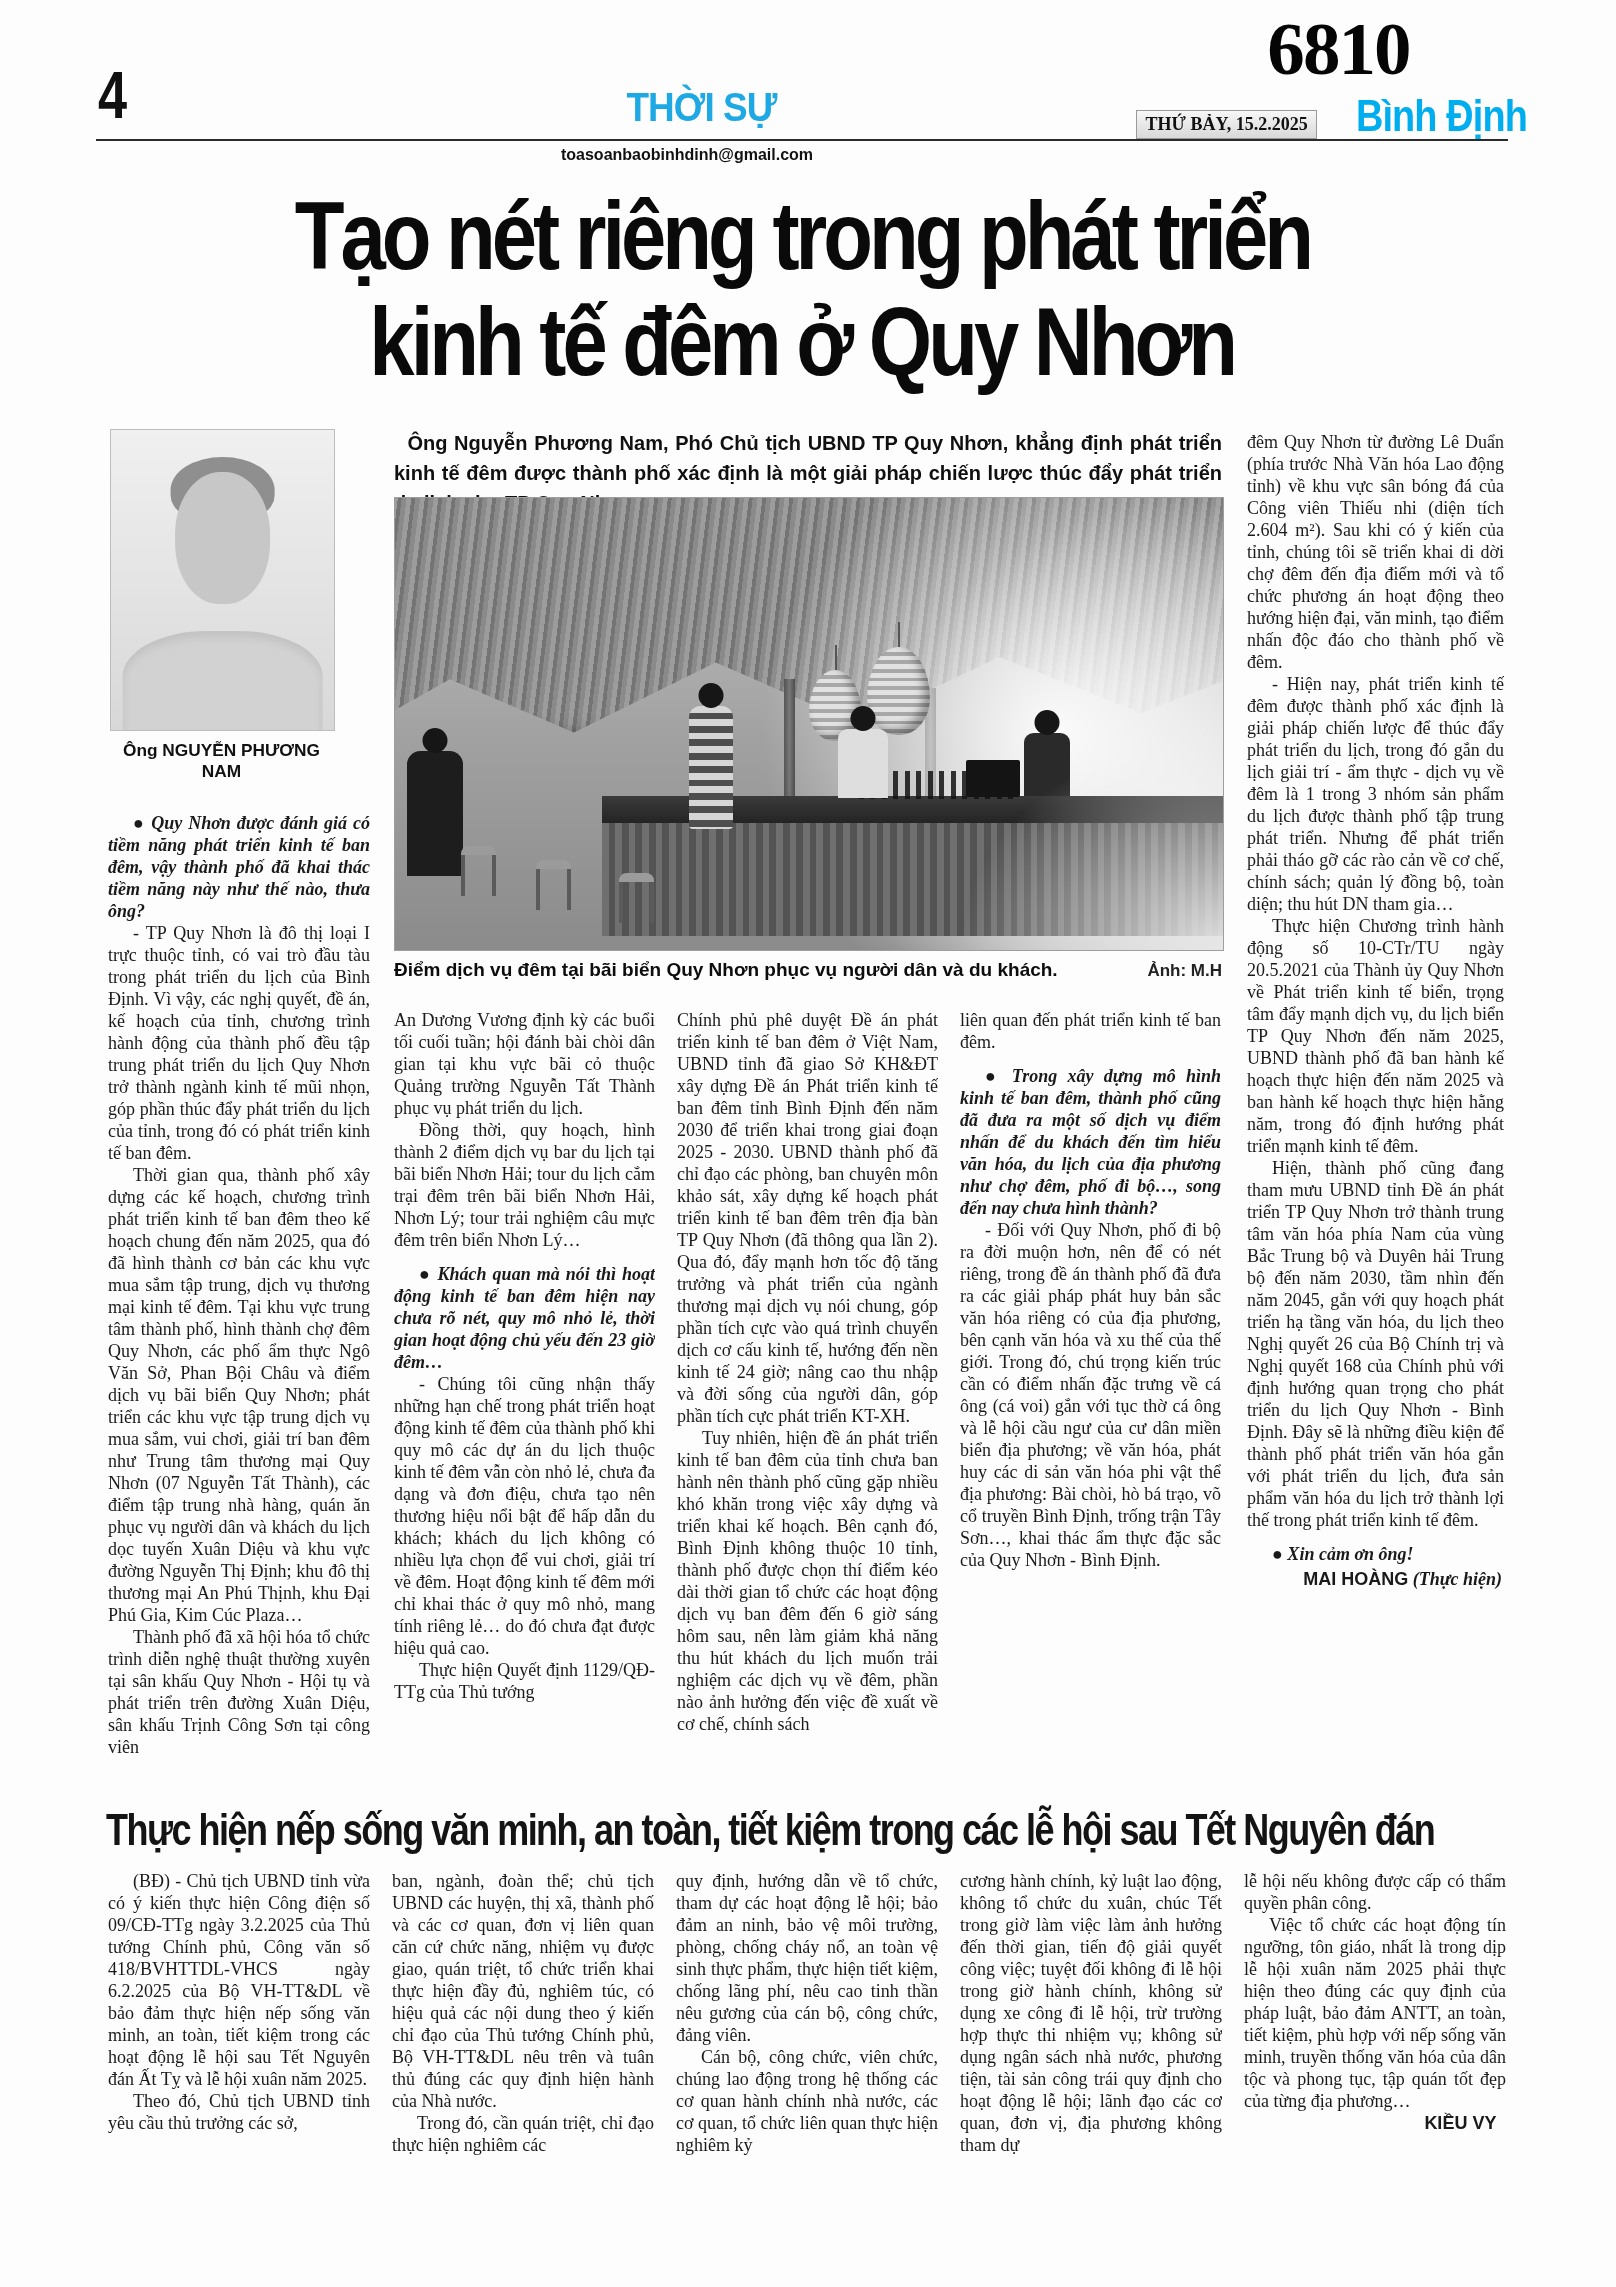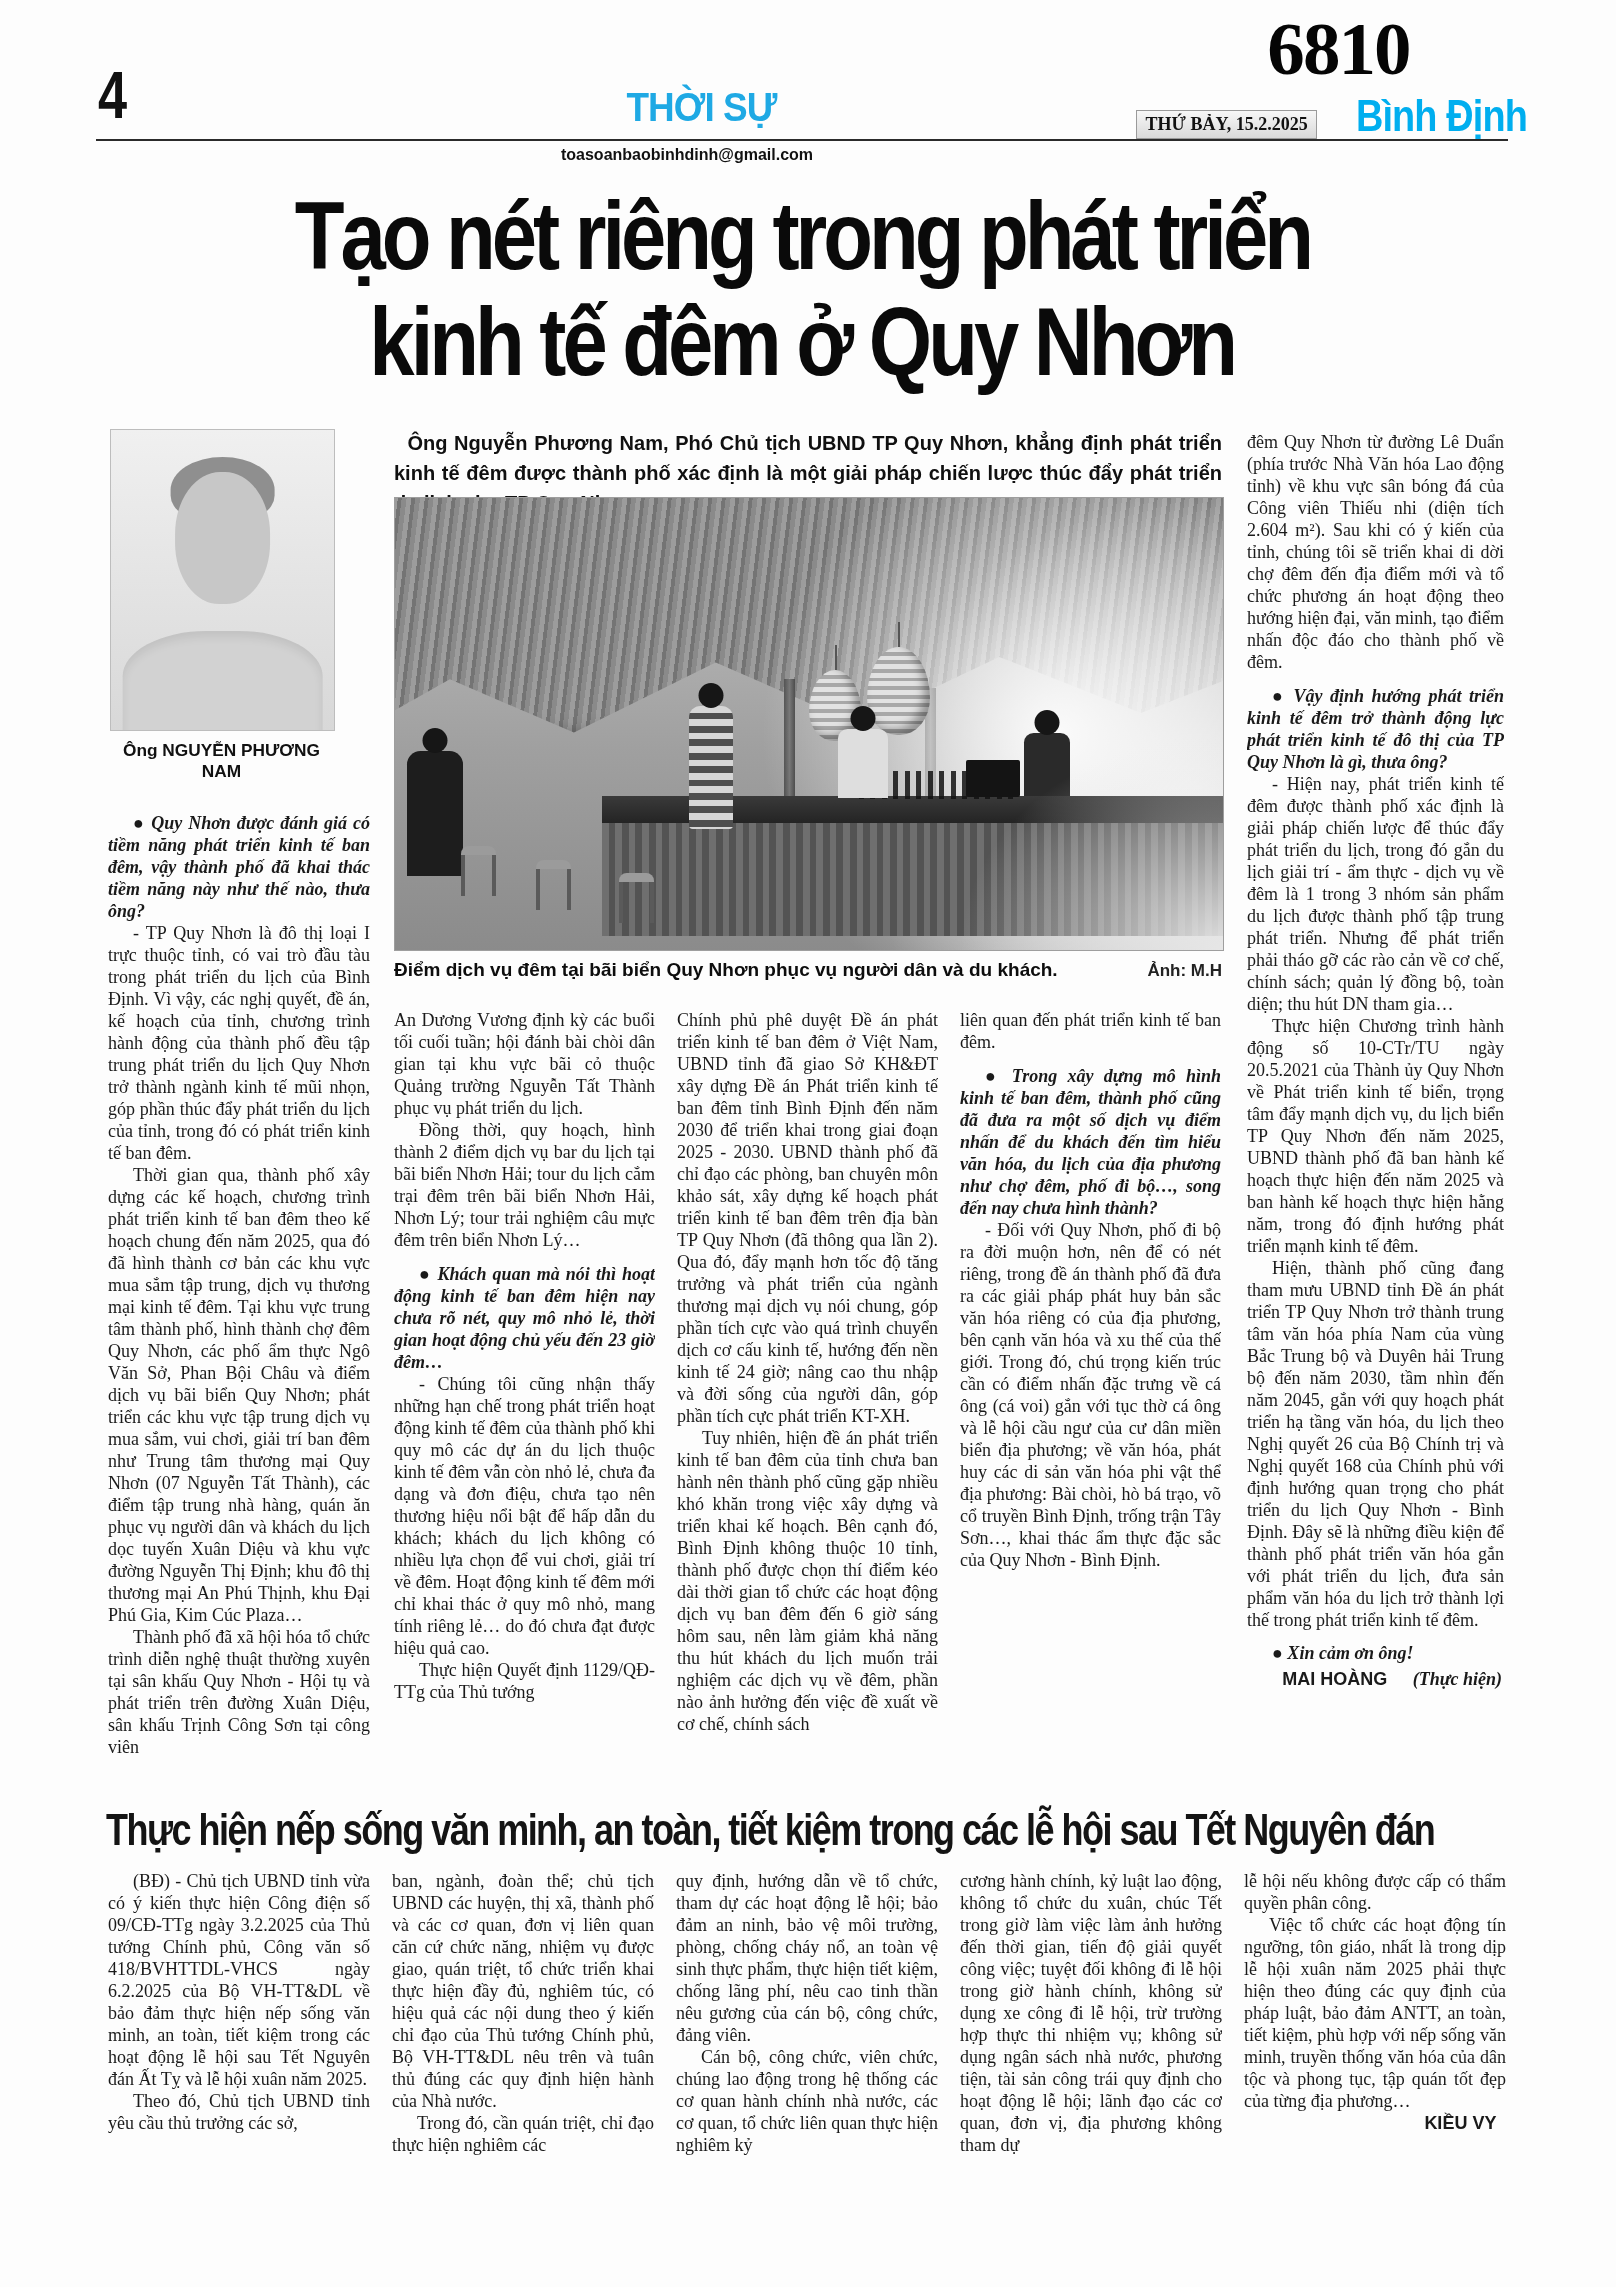--- a/index.html
+++ b/index.html
@@ -60,21 +60,21 @@
   .coltext{font-size:18px;line-height:22px;}
   #left-col{left:108px;top:800px;width:262px;height:1004px;overflow:hidden;}
   #mcols{left:394px;top:1009px;width:828px;height:786px;display:flex;gap:22px;overflow:hidden;}
   #mcols .mcol{width:261px;overflow:hidden;}
   #right-col{left:1247px;top:431px;width:257px;height:1366px;overflow:hidden;}
   .frag{margin:0;text-align:justify;text-indent:25px;}
   .frag-c{text-indent:0;}
   .frag-q{font-weight:700;font-style:italic;margin-top:11.5px;}
   .frag-by{text-align:right;text-indent:0;margin-top:3.8px;padding-right:1.9px;}
   .by-name{font-family:"Liberation Sans",sans-serif;font-weight:700;font-style:normal;font-size:18px;margin-top:16px;}
-  .by-role{font-style:italic;font-weight:700;margin-left:21px;}
+  .by-role{font-style:italic;font-weight:700;}
   .frag-by2{text-align:right;text-indent:0;font-family:"Liberation Sans",sans-serif;font-weight:700;font-size:18px;margin-top:0;padding-right:9.6px;}
 
   
   #sub-headline{left:106px;top:1802px;width:1403px;height:61px;overflow:visible;}
   #sub-headline span{display:inline-block;white-space:nowrap;font-family:"Liberation Sans",sans-serif;font-weight:900;font-size:45px;line-height:56px;letter-spacing:-1.9px;color:#141414;transform:scaleX(.8);transform-origin:left top;}
   #bcols{left:108px;top:1870px;width:1398px;display:flex;gap:22px;height:322px;overflow:hidden;}
   #bcols .bcol{flex:1;overflow:hidden;}
 </style>
 </head>
 <body>
@@ -152,21 +152,20 @@
       <p class="frag frag-p">Tuy nhiên, hiện đề án phát triển kinh tế ban đêm của tỉnh chưa ban hành nên thành phố cũng gặp nhiều khó khăn trong việc xây dựng và triển khai kế hoạch. Bên cạnh đó, Bình Định không thuộc 10 tỉnh, thành phố được chọn thí điểm kéo dài thời gian tổ chức các hoạt động dịch vụ ban đêm đến 6 giờ sáng hôm sau, nên làm giảm khả năng thu hút khách du lịch muốn trải nghiệm các dịch vụ về đêm, phần nào ảnh hưởng đến việc đề xuất về cơ chế, chính sách</p>
     </div>
   <div class="mcol coltext">
       <p class="frag frag-c">liên quan đến phát triển kinh tế ban đêm.</p>
       <p class="frag frag-q">● Trong xây dựng mô hình kinh tế ban đêm, thành phố cũng đã đưa ra một số dịch vụ điểm nhấn để du khách đến tìm hiểu văn hóa, du lịch của địa phương như chợ đêm, phố đi bộ…, song đến nay chưa hình thành?</p>
       <p class="frag frag-p">- Đối với Quy Nhơn, phố đi bộ ra đời muộn hơn, nên để có nét riêng, trong đề án thành phố đã đưa ra các giải pháp phát huy bản sắc văn hóa riêng có của địa phương, bên cạnh văn hóa và xu thế của thế giới. Trong đó, chú trọng kiến trúc cần có điểm nhấn đặc trưng về cá ông (cá voi) gắn với tục thờ cá ông và lễ hội cầu ngư của cư dân miền biển địa phương; về văn hóa, phát huy các di sản văn hóa phi vật thể địa phương: Bài chòi, hò bá trạo, võ cổ truyền Bình Định, trống trận Tây Sơn…, khai thác ẩm thực đặc sắc của Quy Nhơn - Bình Định.</p>
     </div>
 </div>
 <div class="abs coltext" id="right-col">
     <p class="frag frag-c">đêm Quy Nhơn từ đường Lê Duẩn (phía trước Nhà Văn hóa Lao động tỉnh) về khu vực sân bóng đá của Công viên Thiếu nhi (diện tích 2.604 m²). Sau khi có ý kiến của tỉnh, chúng tôi sẽ triển khai di dời chợ đêm đến địa điểm mới và tổ chức phương án hoạt động theo hướng hiện đại, văn minh, tạo điểm nhấn độc đáo cho thành phố về đêm.</p>
-    <p class="frag frag-q">● Vậy định hướng phát triển kinh tế đêm trở thành động lực phát triển kinh tế đô thị của TP Quy Nhơn là gì, thưa ông?</p>
     <p class="frag frag-p">- Hiện nay, phát triển kinh tế đêm được thành phố xác định là giải pháp chiến lược để thúc đẩy phát triển du lịch, trong đó gắn du lịch giải trí - ẩm thực - dịch vụ về đêm là 1 trong 3 nhóm sản phẩm du lịch được thành phố tập trung phát triển. Nhưng để phát triển phải tháo gỡ các rào cản về cơ chế, chính sách; quản lý đồng bộ, toàn diện; thu hút DN tham gia…</p>
     <p class="frag frag-p">Thực hiện Chương trình hành động số 10-CTr/TU ngày 20.5.2021 của Thành ủy Quy Nhơn về Phát triển kinh tế biển, trọng tâm đẩy mạnh dịch vụ, du lịch biển TP Quy Nhơn đến năm 2025, UBND thành phố đã ban hành kế hoạch thực hiện đến năm 2025 và ban hành kế hoạch thực hiện hằng năm, trong đó định hướng phát triển mạnh kinh tế đêm.</p>
     <p class="frag frag-p">Hiện, thành phố cũng đang tham mưu UBND tỉnh Đề án phát triển TP Quy Nhơn trở thành trung tâm văn hóa phía Nam của vùng Bắc Trung bộ và Duyên hải Trung bộ đến năm 2030, tầm nhìn đến năm 2045, gắn với quy hoạch phát triển hạ tầng văn hóa, du lịch theo Nghị quyết 26 của Bộ Chính trị và Nghị quyết 168 của Chính phủ với định hướng quan trọng cho phát triển du lịch Quy Nhơn - Bình Định. Đây sẽ là những điều kiện để thành phố phát triển văn hóa gắn với phát triển du lịch, đưa sản phẩm văn hóa du lịch trở thành lợi thế trong phát triển kinh tế đêm.</p>
     <p class="frag frag-q">● Xin cảm ơn ông!</p>
     <p class="frag frag-by"><span class="by-name">MAI HOÀNG</span><span class="by-role"> (Thực hiện)</span></p>
   </div>
 
 <div class="abs" id="sub-headline"><span>Thực hiện nếp sống văn minh, an toàn, tiết kiệm trong các lễ hội sau Tết Nguyên đán</span></div>
 <div class="abs" id="bcols">
   <div class="bcol coltext">

